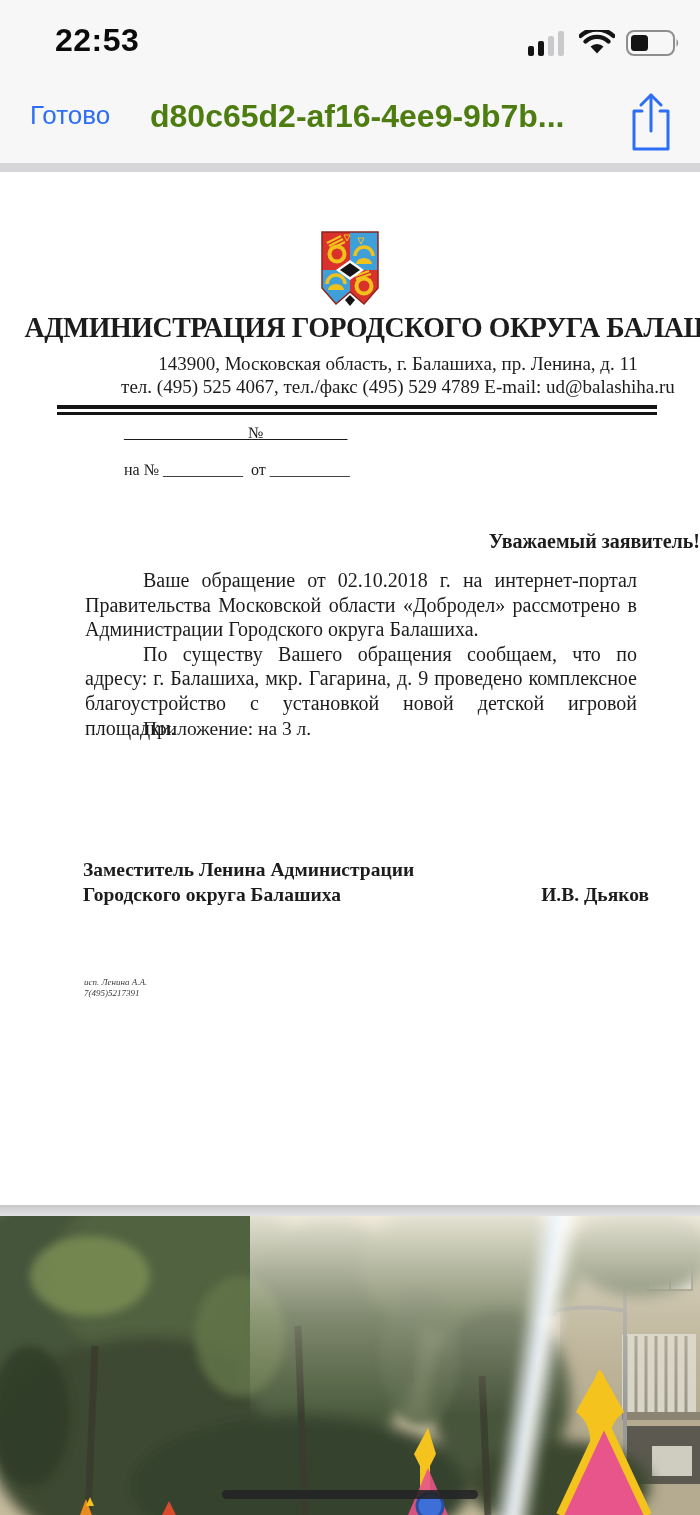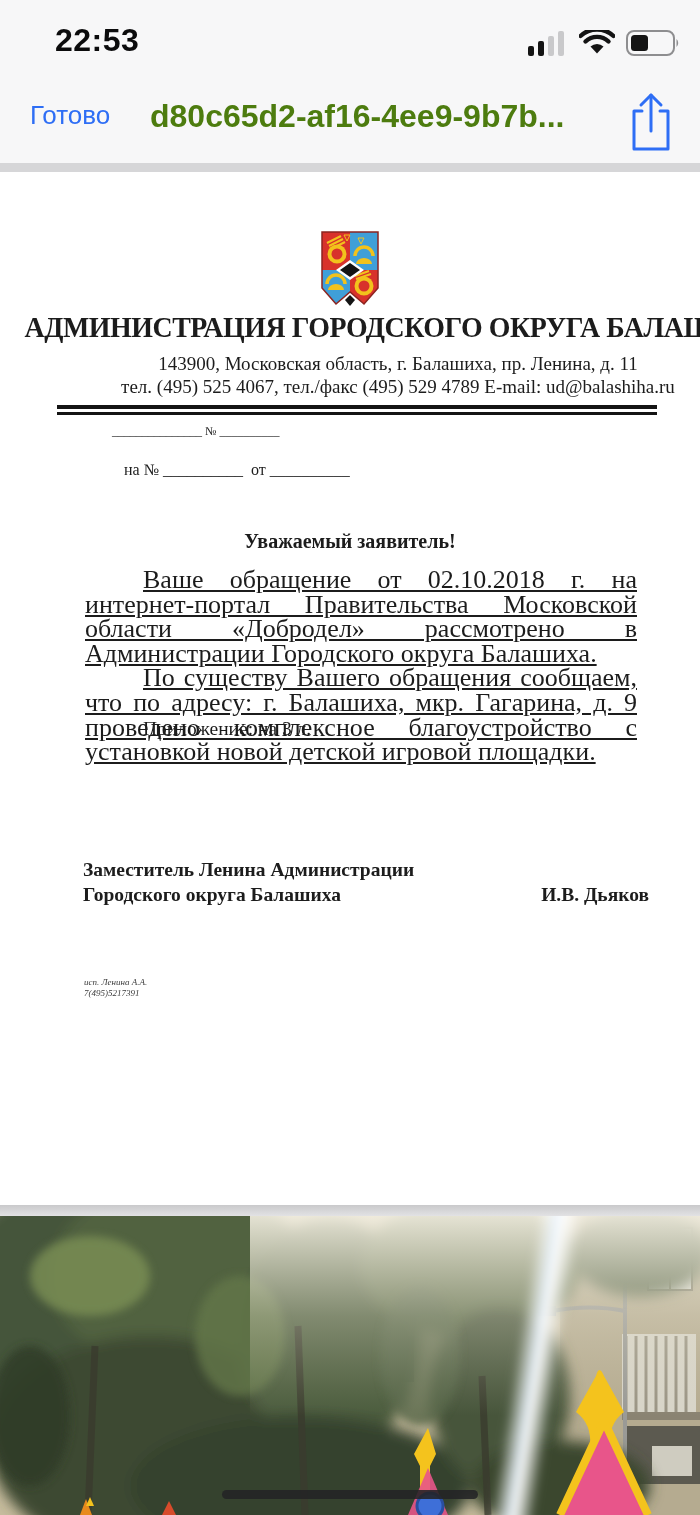--- a/index.html
+++ b/index.html
@@ -30,24 +30,24 @@
     font-family:"Liberation Serif",serif;color:#1c1c1c;
   }
   .coat{position:absolute;left:318px;top:58px;}
   .org-title{
     position:absolute;left:0;top:138px;width:700px;text-align:center;
     font-weight:700;font-size:30px;transform:scaleX(.93);transform-origin:center;
     white-space:nowrap;letter-spacing:-.5px;
   }
   .addr{position:absolute;left:0;top:180px;width:700px;text-align:center;font-size:19px;line-height:23px;padding-left:48px;}
   .dbl-rule{position:absolute;left:57px;top:233px;width:600px;height:3px;border-top:4px solid #141414;border-bottom:3px solid #141414;}
-  .ref1{position:absolute;left:112px;top:252px;font-size:12px;white-space:pre;}
+  .ref1{position:absolute;left:124px;top:252px;font-size:16px;white-space:pre;text-decoration:underline;}
   .ref2{position:absolute;left:124px;top:289px;font-size:16px;white-space:pre;}
-  .salutation{position:absolute;left:0;top:358px;width:700px;text-align:center;font-weight:700;font-size:20px;}
-  .body-text{position:absolute;left:85px;top:396px;width:552px;font-size:26px;line-height:24.6px;text-align:justify;text-decoration:underline;}
+  .salutation{position:absolute;left:0;top:358px;width:700px;text-align:right;font-weight:700;font-size:20px;}
+  .body-text{position:absolute;left:85px;top:396px;width:552px;font-size:20px;line-height:24.6px;text-align:justify;}
   .body-text p{margin:0;text-indent:58px;}
   .attachment{position:absolute;left:85px;top:546px;font-size:19.5px;text-indent:58px;width:552px;}
   .sig-block{position:absolute;left:83px;top:685px;width:566px;display:flex;justify-content:space-between;align-items:flex-end;font-weight:700;font-size:19.5px;line-height:25px;}
   .sig-name{white-space:nowrap;}
   .executor{position:absolute;left:84px;top:805px;font-size:9px;font-style:italic;line-height:11px;color:#3a3a3a;}
 
   
   .page2{position:relative;width:700px;height:299px;background:#8b9478;}
   .home-indicator{
     position:absolute;left:222px;bottom:16px;width:256px;height:9px;border-radius:5px;

